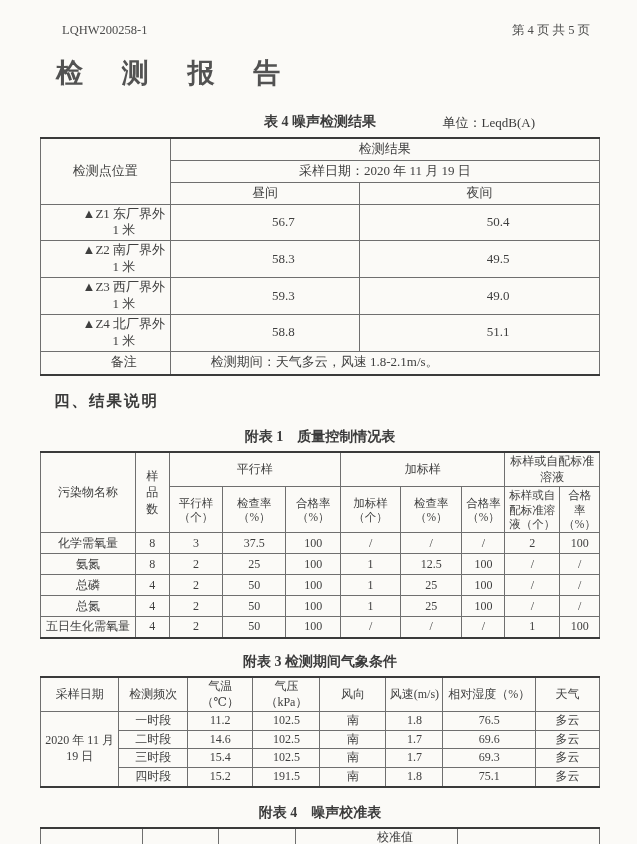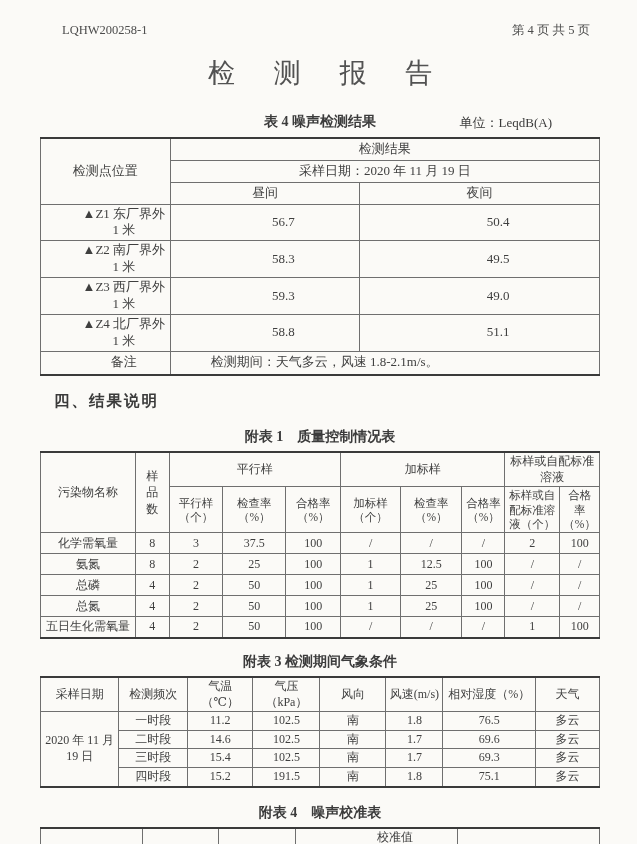--- a/index.html
+++ b/index.html
@@ -14,34 +14,34 @@
     width:637px; height:844px;
     padding:16px 37px 0 40px;
     overflow:hidden;
   }
   .page-header {
     display:flex; justify-content:space-between; align-items:baseline;
     font-size:12.5px; color:#4c4c4c;
     padding:6px 10px 0 22px;
   }
   .report-title {
-    text-align:center;
-    font-size:27px; font-weight:400;
+    text-align:left;
+    font-size:27px; font-weight:700;
     letter-spacing:16px; text-indent:16px;
     color:#525252;
     margin:16px 0 0 0;
   }
   .caption-row {
     position:relative;
     text-align:center;
     margin-top:22px;
     font-size:14px; font-weight:bold; color:#3b3b3b;
   }
   .caption-row .unit {
-    position:absolute; right:48px; top:1px;
+    position:absolute; right:65px; top:1px;
     font-weight:normal; font-size:13px;
   }
   .caption-center {
     text-align:center;
     font-size:14px; font-weight:bold; color:#3b3b3b;
   }
   .section-heading {
     font-size:15.5px; font-weight:bold; color:#3b3b3b;
     letter-spacing:2px;
     margin:15px 0 0 14px;

